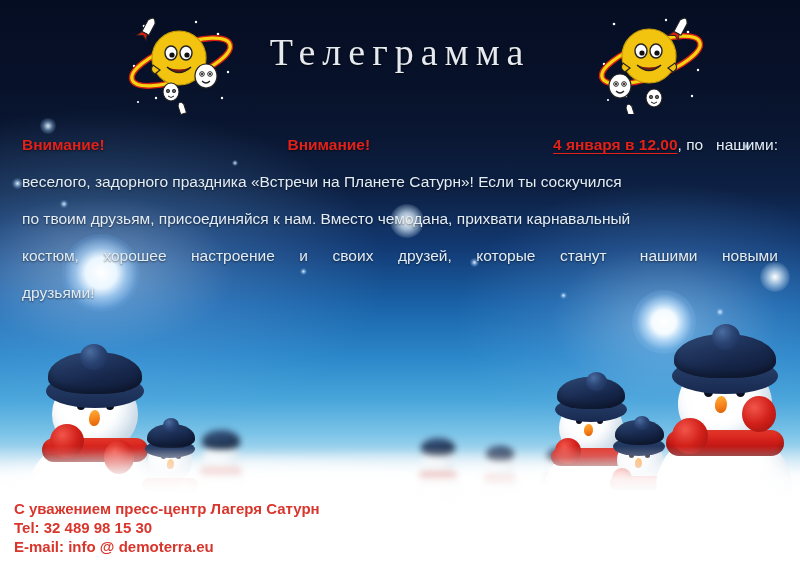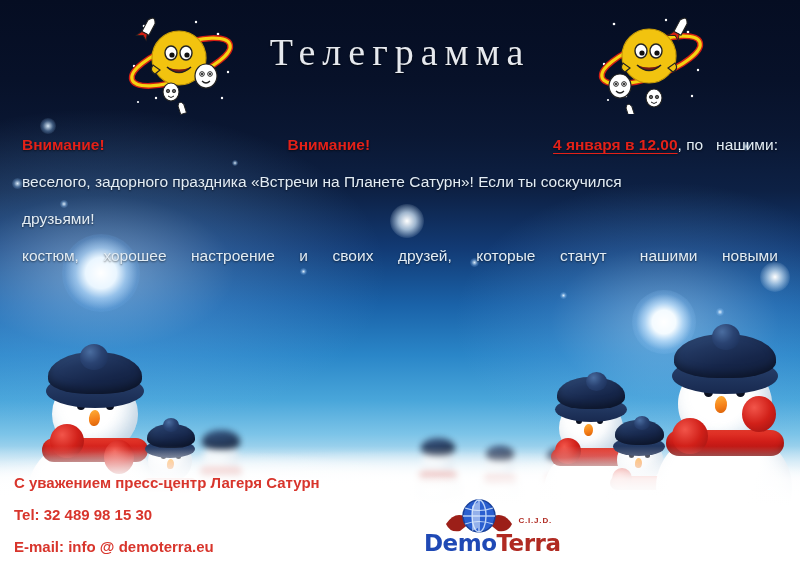--- a/index.html
+++ b/index.html
@@ -84,21 +84,21 @@
      background:radial-gradient(circle at 36% 32%, #f2554a 0%, #d12019 50%, #981110 100%);}
   .sm .eye{position:absolute;border-radius:50%;background:#0b1020;}
   .sm .nose{position:absolute;border-radius:50% 50% 45% 45%;
      background:linear-gradient(160deg,#ffb23a 0%,#f57f18 60%,#d85f08 100%);}
 
   .blurred{filter:blur(3.2px);opacity:.85;}
 
   
   .footer{position:absolute;left:14px;bottom:8px;}
   .footer div{color:#d8352c;font-weight:bold;font-size:15px;line-height:19px;
-      text-shadow:0 1px 0 rgba(255,255,255,.55);margin-top:13px;}
+      text-shadow:0 1px 0 rgba(255,255,255,.55);}
   .brand{position:absolute;left:424px;bottom:8px;width:130px;height:58px;}
   .brand .cijd{position:absolute;right:2px;top:18px;font-size:8px;font-weight:bold;
       color:#b02a22;letter-spacing:.8px;}
   .brand .word{position:absolute;left:0;bottom:0;font-size:23px;font-weight:bold;
       letter-spacing:-.5px;font-family:"DejaVu Sans",sans-serif;}
   .brand .word .d{color:#1f49b5;}
   .brand .word .t{color:#b02a22;}
 </style>
 </head>
 <body>
@@ -226,35 +226,36 @@
   <div class="copy">
 
     <div class="ln just">
       <span class="red">Внимание!</span>
       <span class="red">Внимание!</span>
       <span><span class="redu">4 января в 12.00</span><span>, по   нашими:</span></span>
     </div>
 
 
     <div class="ln">веселого, задорного праздника «Встречи на Планете Сатурн»! Если ты соскучился</div>
-
-    <div class="ln">друзьями!</div>
+    <div class="ln">по твоим друзьям, присоединяйся к нам. Вместо чемодана, прихвати карнавальный</div>
 
     <div class="ln just">
       <span>костюм,</span>
       <span>хорошее</span>
       <span>настроение</span>
       <span>и</span>
       <span>своих</span>
       <span>друзей,</span>
       <span>которые</span>
       <span>станут</span>
       <span>  нашими</span>
       <span>новыми</span>
     </div>
+
+    <div class="ln">друзьями!</div>
   </div>
 
   <div class="snowfield"></div>
 
   <div class="sm blurred" style="left:192px;top:430px;width:58px;height:78px;">
     <div class="body" style="left:4px;top:36px;width:50px;height:46px;"></div>
     <div class="head" style="left:11px;top:12px;width:36px;height:34px;"></div>
     <div class="scarf" style="left:8px;top:38px;width:42px;height:10px;"></div>
     <div class="hat" style="left:10px;top:0px;width:38px;height:20px;"></div>
   </div>
@@ -345,32 +346,14 @@
   </div>
 
   <div class="snowridge"></div>
 
   <div class="footer">
     <div>С уважением пресс-центр Лагеря Сатурн</div>
     <div>Tel: 32 489 98 15 30</div>
     <div>E-mail: info @ demoterra.eu</div>
   </div>
 
-  <div class="brand">
-    <svg width="74" height="44" viewBox="0 0 74 44" style="position:absolute;left:18px;top:0;">
-      <path d="M4 26 q8 -12 18 -8 q4 2 6 7 l-10 8 q-10 2 -14 -7z" fill="#9c1f18"></path>
-      <path d="M70 26 q-8 -12 -18 -8 q-4 2 -6 7 l10 8 q10 2 14 -7z" fill="#9c1f18"></path>
-      <circle cx="37" cy="18" r="16" fill="#2a5fd0"></circle>
-      <circle cx="37" cy="18" r="16" fill="none" stroke="#18409a" stroke-width="1.5"></circle>
-      <ellipse cx="37" cy="18" rx="7" ry="16" fill="none" stroke="#bcd4f8" stroke-width="1.4"></ellipse>
-      <line x1="21" y1="18" x2="53" y2="18" stroke="#bcd4f8" stroke-width="1.4"></line>
-      <path d="M23 10 q14 5 28 0" fill="none" stroke="#bcd4f8" stroke-width="1.2"></path>
-      <path d="M23 26 q14 -5 28 0" fill="none" stroke="#bcd4f8" stroke-width="1.2"></path>
-      <line x1="37" y1="2" x2="37" y2="34" stroke="#dce9ff" stroke-width="1.2"></line>
-      <path d="M30 8 l6 -4 0 26 -6 3z" fill="#eaf2ff" opacity=".55"></path>
-    </svg>
-    <div class="cijd">C.I.J.D.</div>
-    <div class="word">
-      <span class="d">Demo</span><span class="t">Terra</span>
-    </div>
-  </div>
 
 </div>
 
 </body></html>

